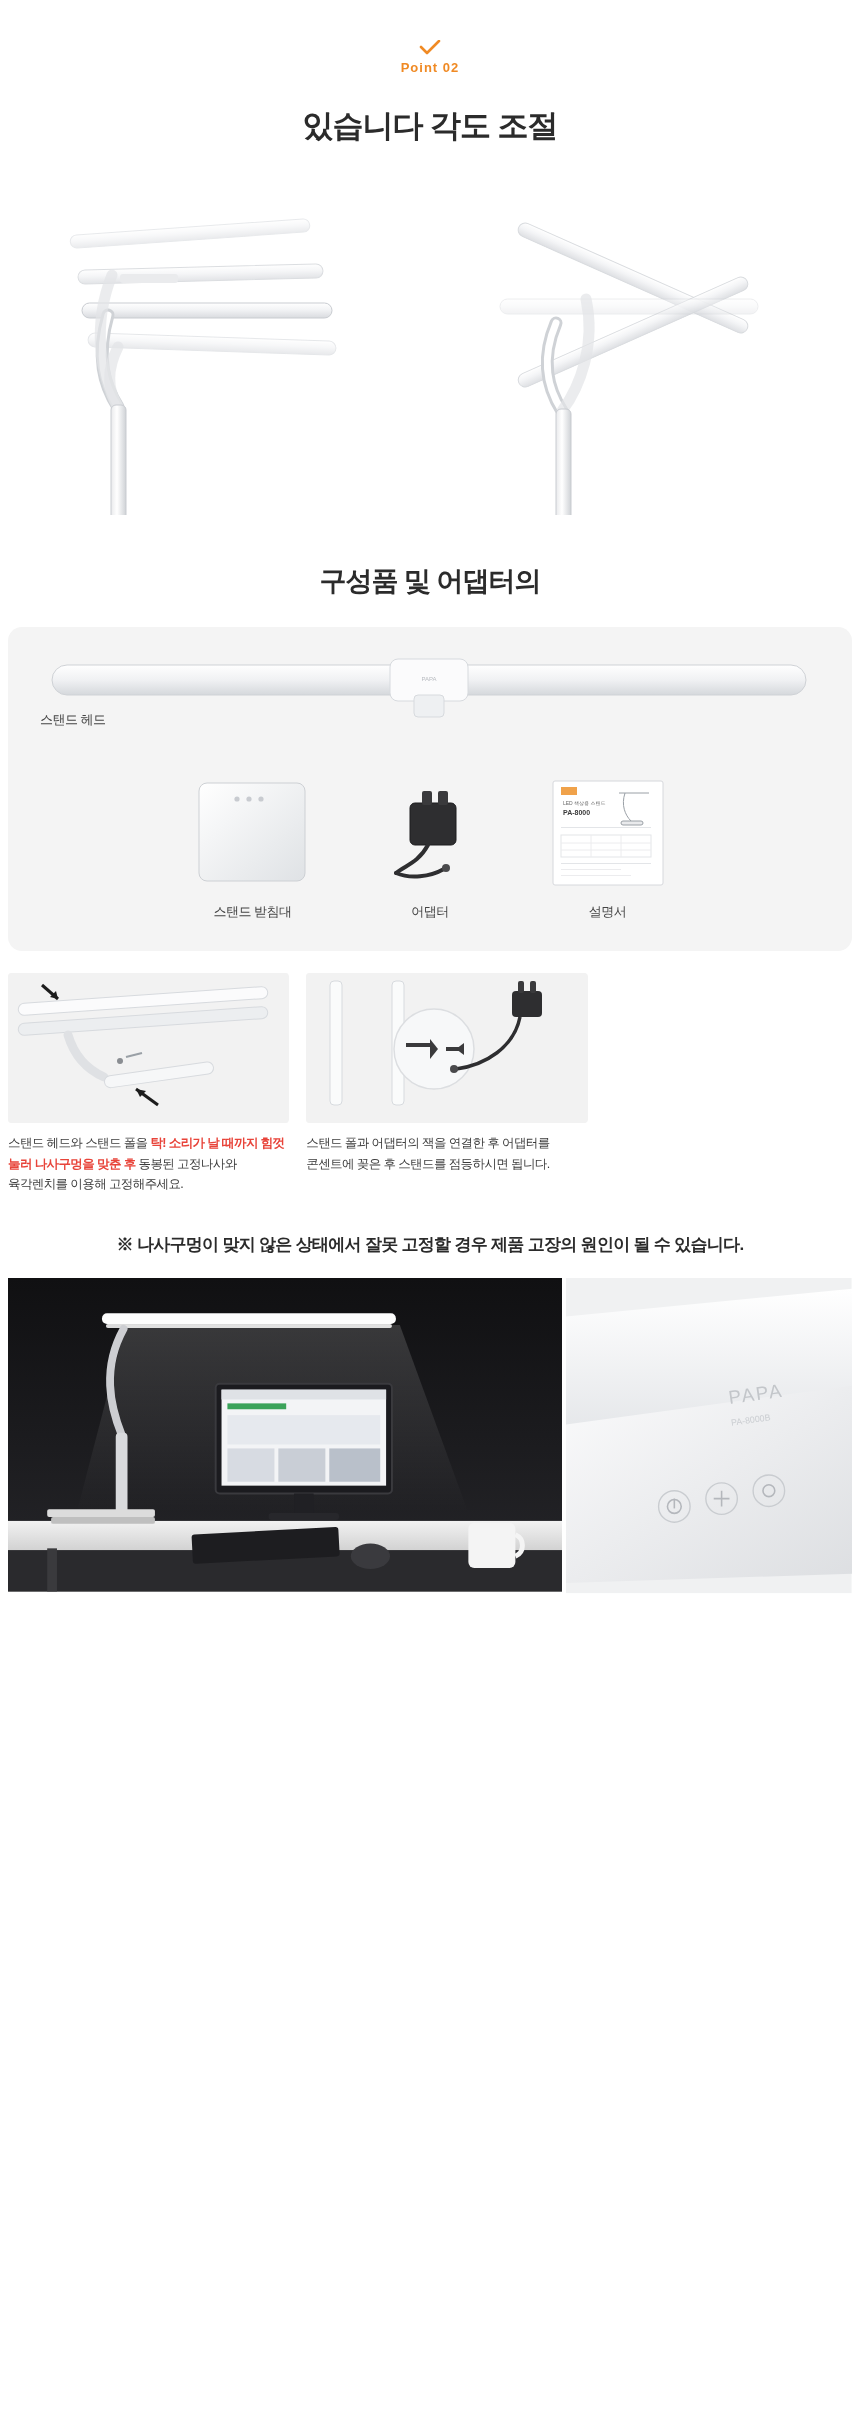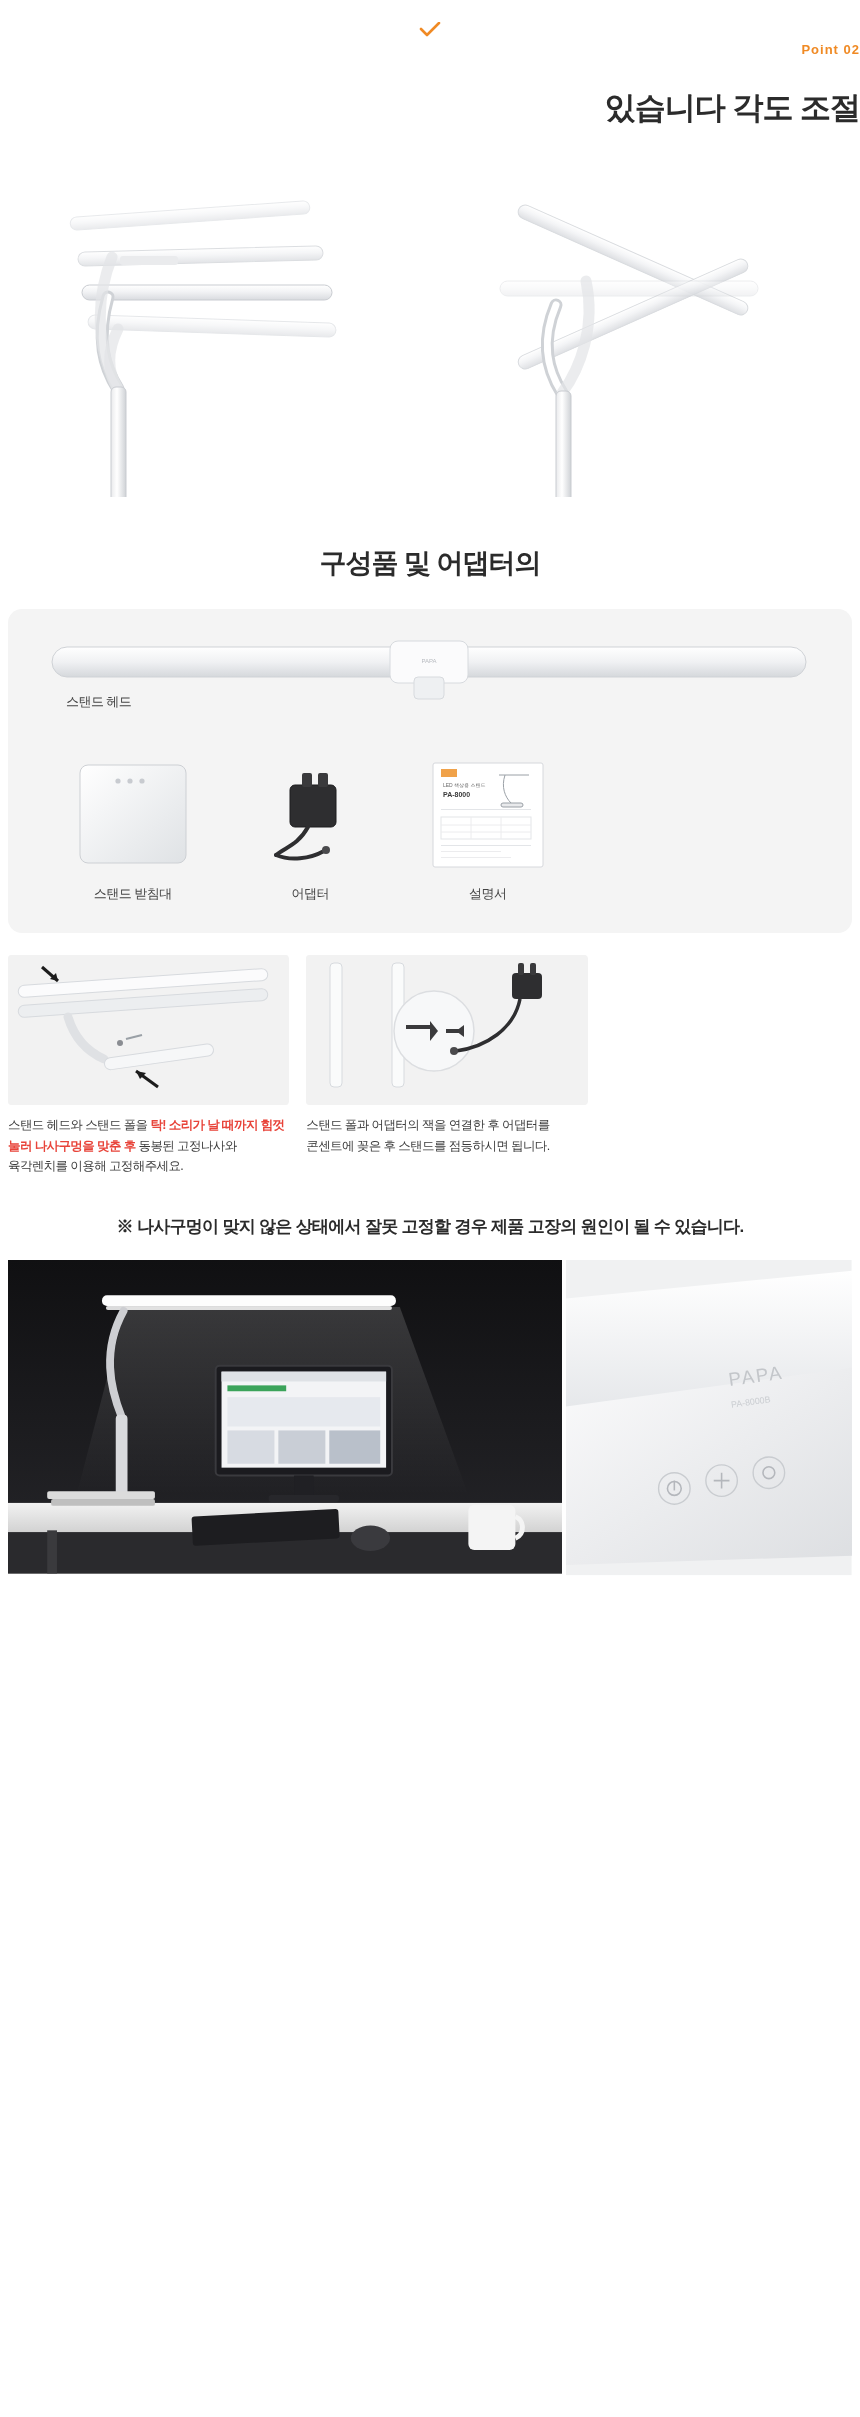--- a/index.html
+++ b/index.html
@@ -14,22 +14,22 @@
     -webkit-font-smoothing: antialiased;
   }
   .page {
     width: 860px;
     position: relative;
     overflow: hidden;
   }
 
   
   .point-wrap {
-    padding-top: 22px;
-    text-align: right;
+    padding-top: 40px;
+    text-align: center;
   }
   .point-check {
     display: block;
     margin: 0 auto 4px auto;
     width: 22px;
     height: 16px;
   }
   .point-label {
     font-size: 13px;
     font-weight: bold;
@@ -77,21 +77,21 @@
     position: relative;
   }
   .comp-row-head { position: relative; height: 92px; }
   .comp-caption {
     font-size: 13px;
     color: #444;
     letter-spacing: -0.5px;
   }
   .comp-grid {
     display: flex;
-    justify-content: flex-start;
+    justify-content: center;
     align-items: flex-end;
     margin-top: 26px;
     padding: 0 10px;
   }
   .comp-cell {
     width: 23%;
     text-align: center;
   }
   .comp-cell .art {
     height: 120px;
@@ -235,21 +235,21 @@
             <stop offset="0" stop-color="#ffffff"></stop>
             <stop offset="0.5" stop-color="#f0f1f3"></stop>
             <stop offset="1" stop-color="#d5d8dc"></stop>
           </linearGradient>
         </defs>
         <rect x="18" y="14" width="754" height="30" rx="15" fill="url(#hbar)" stroke="#cfd2d6" stroke-width="1"></rect>
         <rect x="356" y="8" width="78" height="42" rx="8" fill="#fbfbfc" stroke="#d7dade" stroke-width="1"></rect>
         <rect x="380" y="44" width="30" height="22" rx="4" fill="#eef0f2" stroke="#d7dade" stroke-width="1"></rect>
         <text x="395" y="30" font-size="6" fill="#b9bcc1" text-anchor="middle" font-family="Liberation Sans, sans-serif">PAPA</text>
       </svg>
-      <span class="comp-caption" style="position:absolute;left:32px;top:60px;font-family:Liberation Serif, serif;">스탠드 헤드</span>
+      <span class="comp-caption" style="position:absolute;left:6px;top:60px;">스탠드 헤드</span>
     </div>
 
 
     <div class="comp-grid">
 
       <div class="comp-cell">
         <div class="art">
           <svg width="118" height="112" viewBox="0 0 118 112">
             <defs>
               <linearGradient id="bg1" x1="0" y1="0" x2="1" y2="1">

